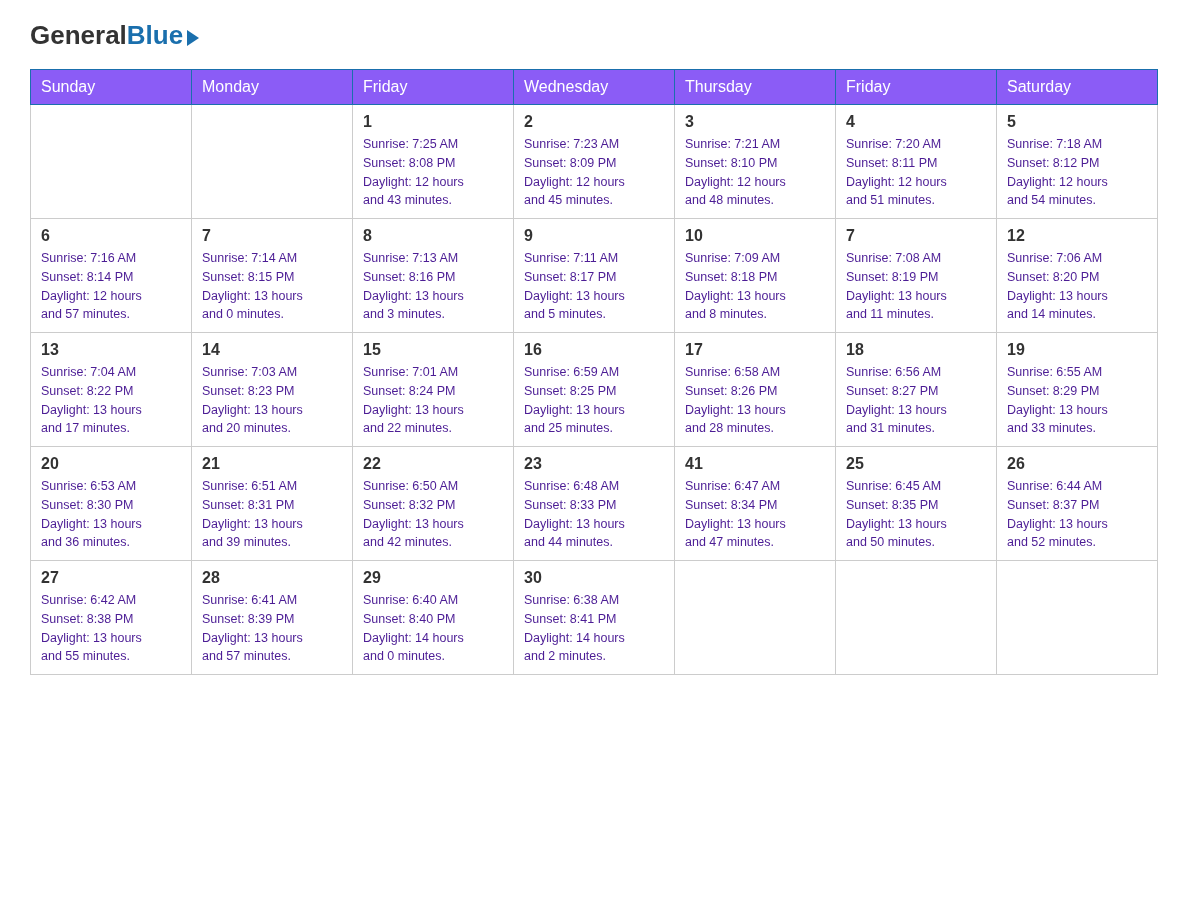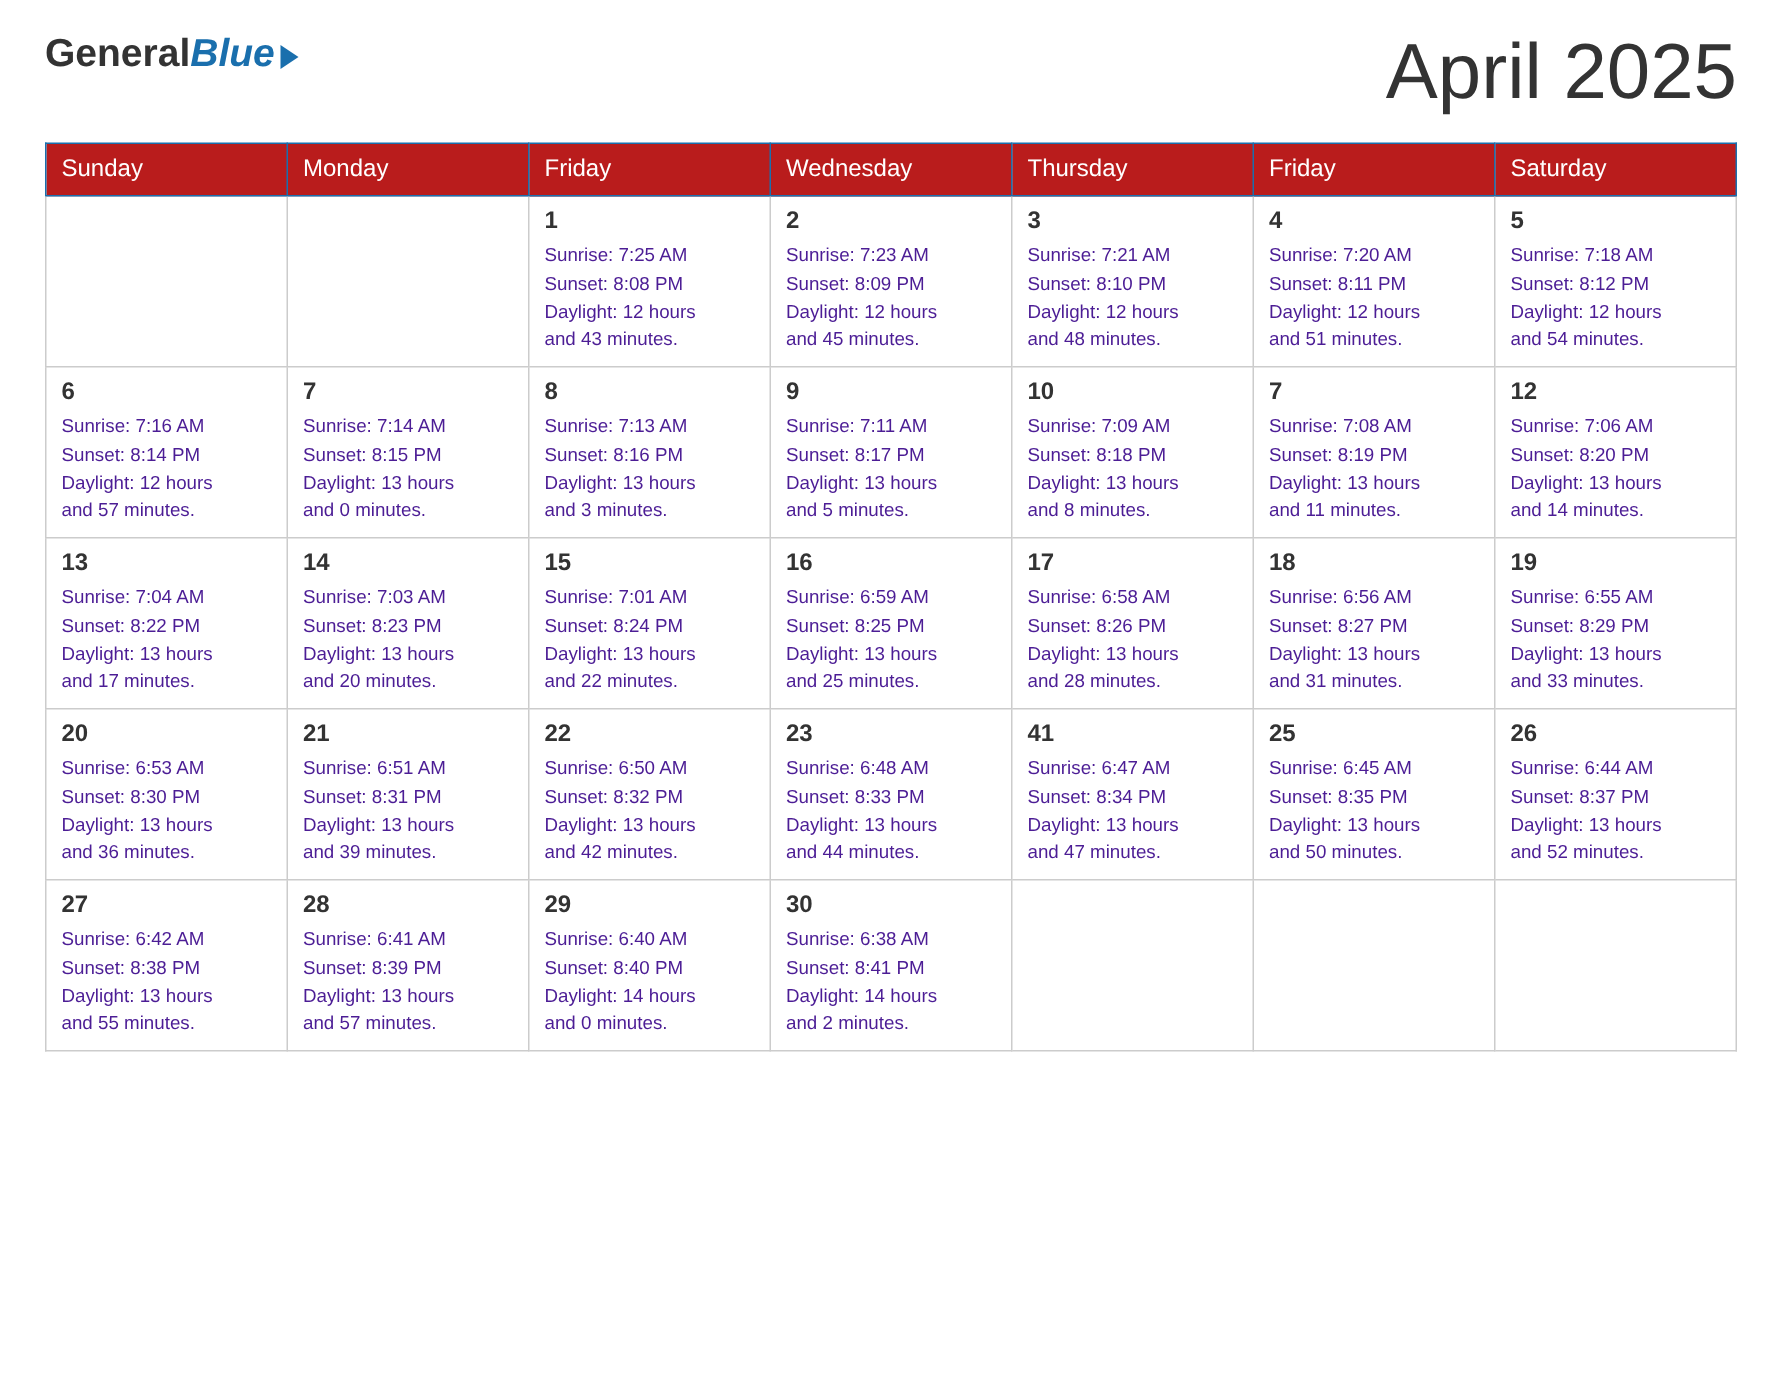--- a/index.html
+++ b/index.html
@@ -28,21 +28,20 @@
       gap: 0;
     }
     .logo-general {
       font-size: 26px;
       font-weight: bold;
       color: #333;
     }
     .logo-blue-part {
       display: flex;
       align-items: center;
-      font-style: italic;
     }
     .logo-blue-text {
       font-size: 26px;
       font-weight: bold;
       color: #1a6fad;
     }
     .logo-arrow {
       width: 0;
       height: 0;
       border-left: 12px solid #1a6fad;
@@ -64,21 +63,21 @@
       font-size: 20px;
       color: #333;
       margin-top: 4px;
     }
     .calendar {
       width: 100%;
       border-collapse: collapse;
       border: 1px solid #bbb;
     }
     .calendar th {
-      background-color: #b91c1c;
+      background-color: #8b5cf6;
       color: #fff;
       padding: 8px 10px;
       text-align: left;
       font-size: 16px;
       font-weight: normal;
       border: 1px solid #1a6fad;
     }
     .calendar td {
       vertical-align: top;
       padding: 8px 10px;
@@ -112,21 +111,20 @@
   <div class="logo">
     <div class="logo-text">
       <span class="logo-general">General</span>
       <div class="logo-blue-part">
         <span class="logo-blue-text">Blue</span>
         <div class="logo-arrow"></div>
       </div>
     </div>
   </div>
   <div class="title-section">
-    <div class="month-title">April 2025</div>
   </div>
 </div>
 
 <table class="calendar">
   <thead>
     <tr>
     <th>Sunday</th>
         <th>Monday</th>
         <th>Friday</th>
         <th>Wednesday</th>

